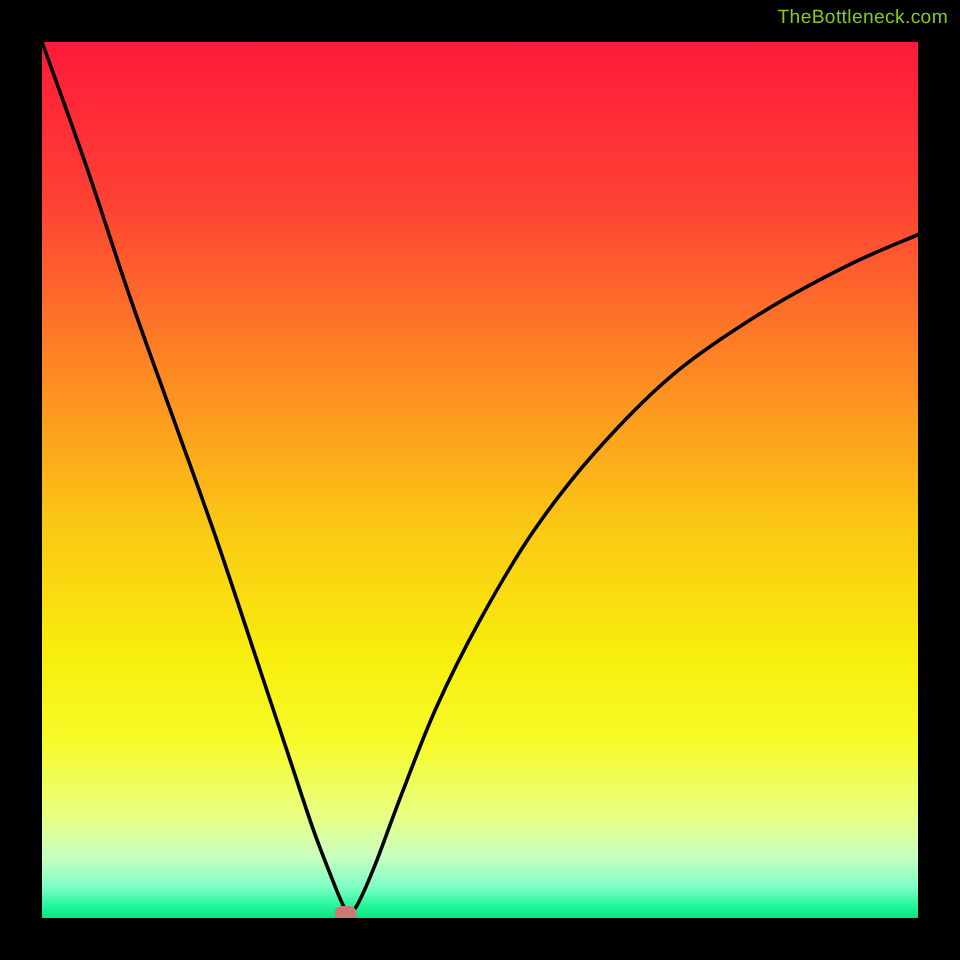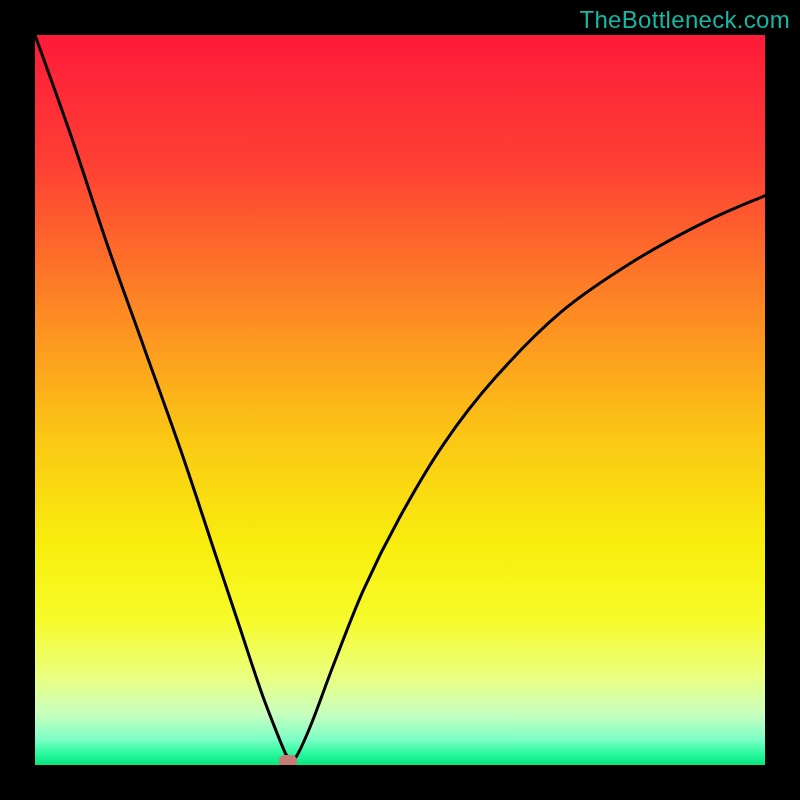--- a/index.html
+++ b/index.html
@@ -28,22 +28,22 @@
     overflow: hidden;
   }
   .gradient {
     position: absolute;
     inset: 0;
   }
   .watermark {
     position: absolute;
     top: 6px;
     right: 10px;
-    color: #14b8a6;
-    font-size: 24px;
+    color: #84cc16;
+    font-size: 16px;
     font-weight: 500;
     letter-spacing: 0.3px;
   }
   svg.curve {
     position: absolute;
     inset: 0;
     width: 100%;
     height: 100%;
   }
   .marker {

